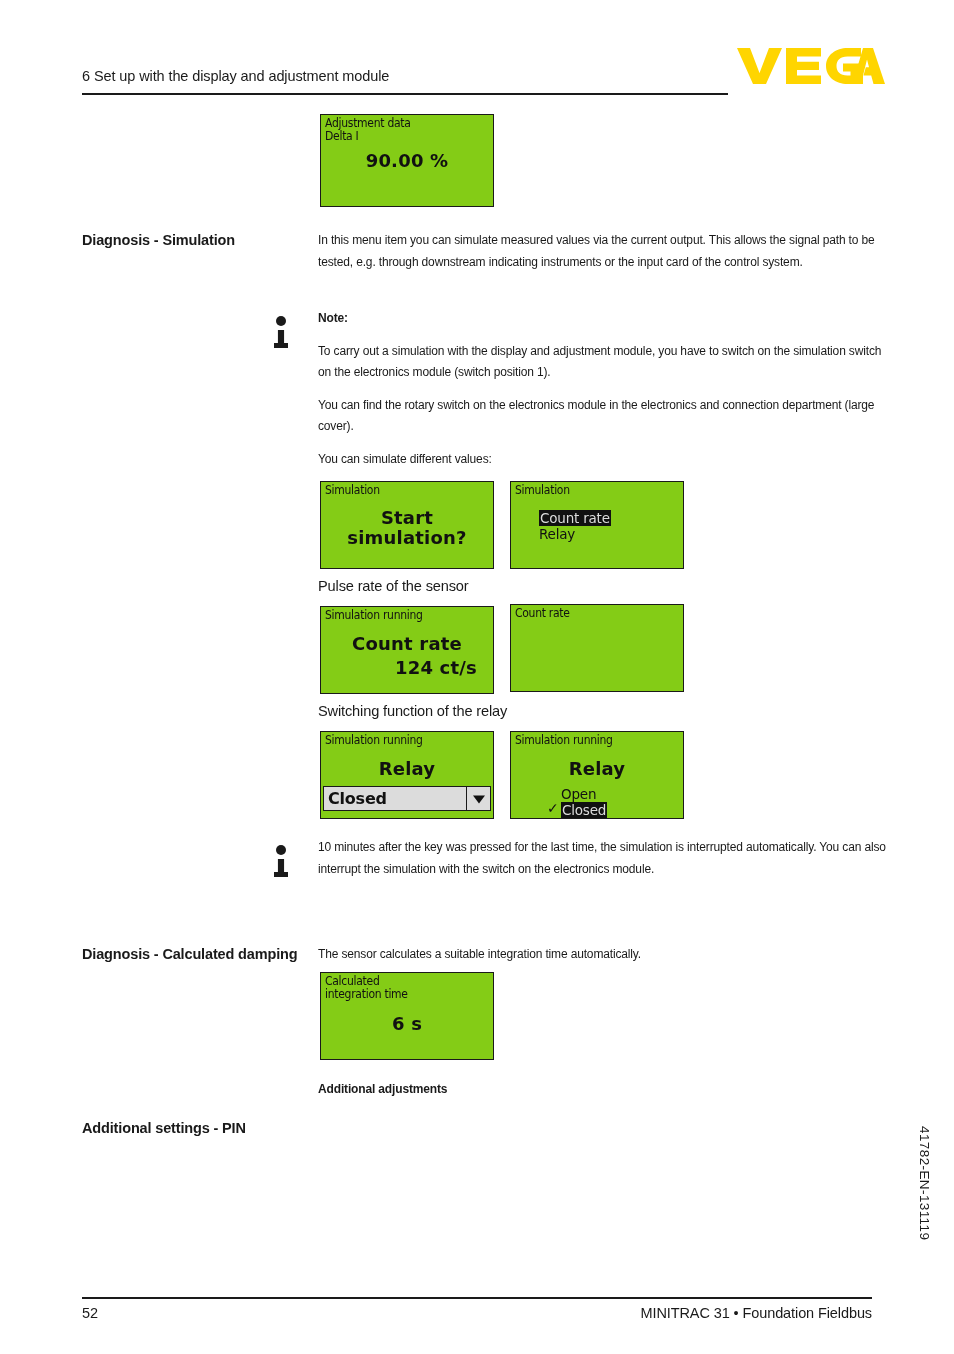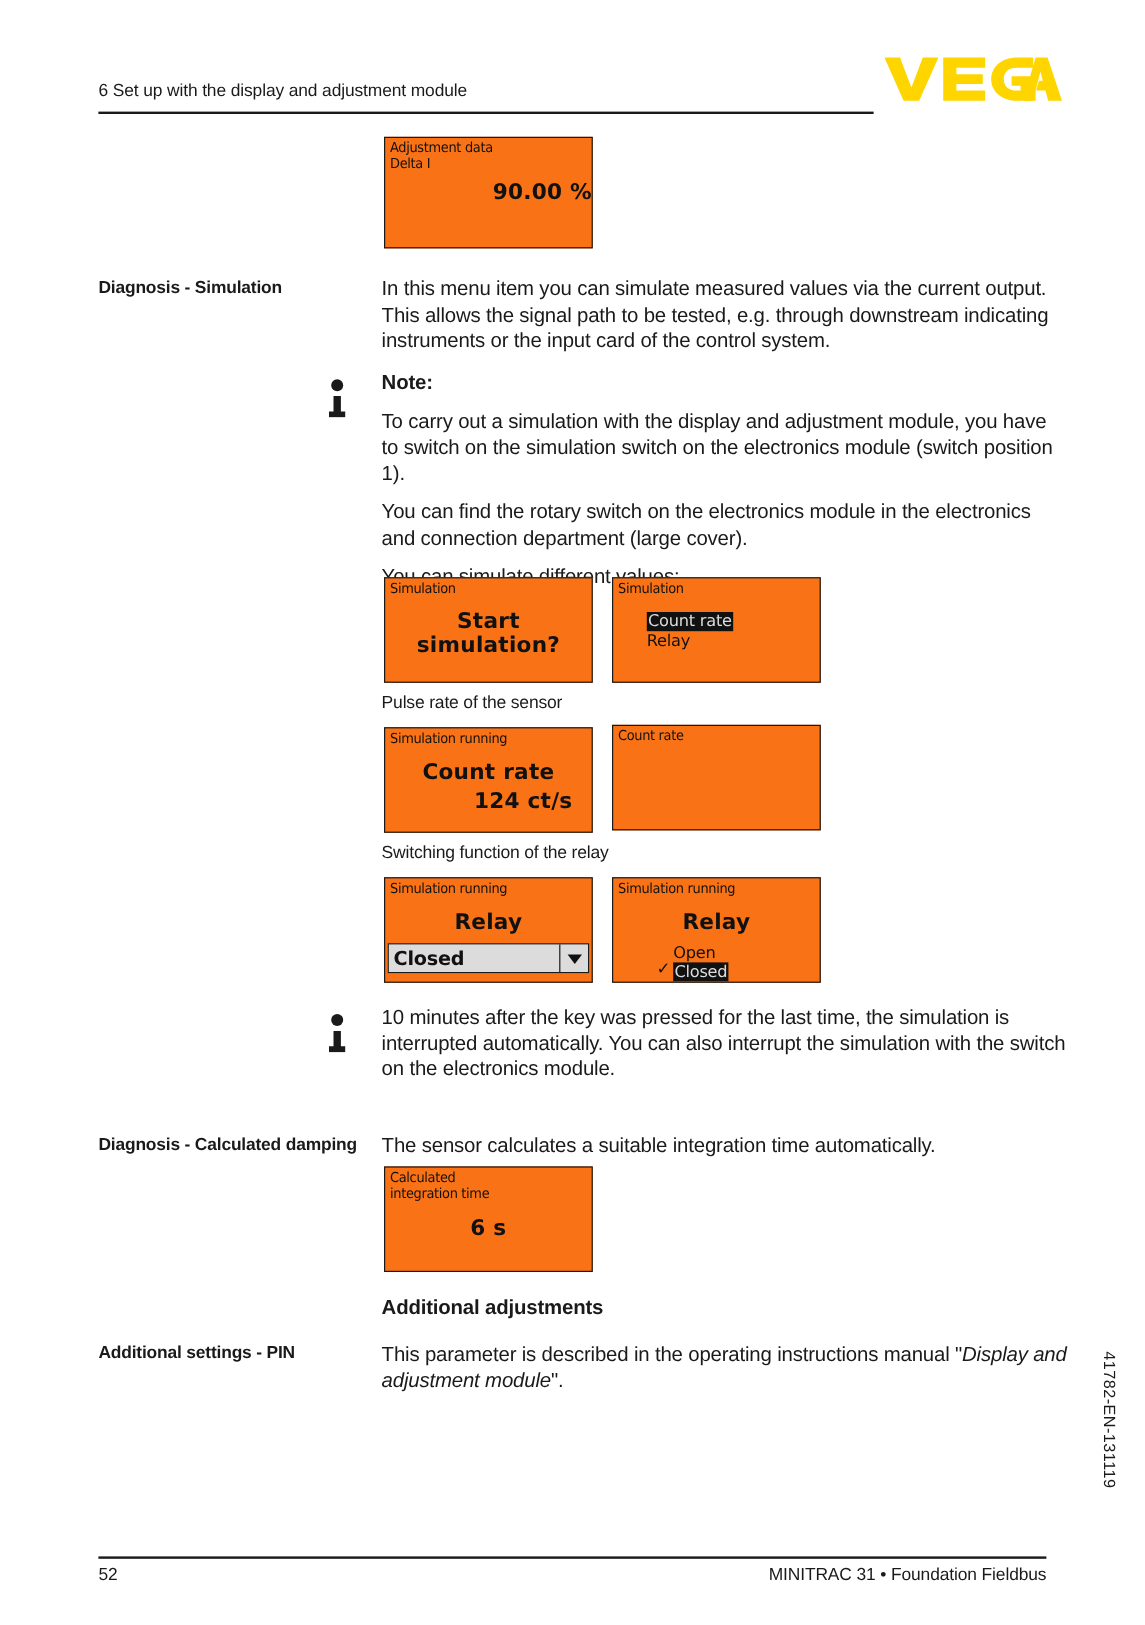--- a/index.html
+++ b/index.html
@@ -56,21 +56,21 @@
     font-size: 14.5px;
     font-weight: bold;
     line-height: 20px;
     letter-spacing: -0.15px;
     color: #1a1a1a;
   }
   .text-col {
     position: absolute;
     left: 318px;
     width: 572px;
-    font-size: 17px;
+    font-size: 12px;
     line-height: 21.5px;
     letter-spacing: -0.15px;
     color: #1a1a1a;
   }
   .text-col p { margin: 0 0 11px 0; }
   .text-col p:last-child { margin-bottom: 0; }
   .sub-head {
     font-weight: bold;
   }
   em { font-style: italic; }
@@ -93,21 +93,21 @@
     position: absolute;
     left: 2px; top: 14px;
     width: 14px; height: 18px;
     background: #1a1a1a;
     clip-path: polygon(28% 0%, 72% 0%, 72% 72%, 100% 72%, 100% 100%, 0% 100%, 0% 72%, 28% 72%);
   }
 
   
   .lcd {
     position: absolute;
-    background: #f97316;
+    background: #84cc16;
     border: 1.6px solid #1a1a1a;
     box-sizing: border-box;
     font-family: "DejaVu Sans Mono", monospace;
     color: #111111;
     overflow: hidden;
   }
   .lcd-title {
     position: absolute;
     left: 4px;
     top: 2px;
@@ -314,21 +314,21 @@
       <path d="M127 4 L140 4 L120 4 L120 4 Z"></path>
       <path d="M110.5 4 C 99 4 89 11 89 22 C 89 33 99 40 110.5 40 L 124 40 L 124 19.5 L 106 19.5 L 106 27.5 L 113.5 27.5 L 113.5 31.5 L 110.5 31.5 C 103 31.5 99.5 27.5 99.5 22 C 99.5 16.5 103 12.5 110.5 12.5 L 124 12.5 L 124 4 Z"></path>
       <polygon points="136,4 148,40 136.5,40 134.2,31.5 126.5,31.5 128.8,23.3 132,23.3 130,15.5 126,31.5 126,40 115.5,40 126,4"></polygon>
     </g>
   </svg>
 </div>
 
 <div class="lcd" style="left:320px; top:114px; width:174px; height:93px;">
   <div class="lcd-title">Adjustment data
 Delta I</div>
-  <div class="lcd-big" style="top:35px;padding-left:45px;">90.00 %</div>
+  <div class="lcd-big" style="top:35px;">90.00 %</div>
 </div>
 
 <div class="label-col" style="top:230px;">Diagnosis - Simulation</div>
 <div class="text-col" style="top:230px;">
   <p>In this menu item you can simulate measured values via the current output. This allows the signal path to be tested, e.g. through downstream indicating instruments or the input card of the control system.</p>
 </div>
 
 <div class="note-icon" style="top:316px;">
   <div class="dot"></div>
   <div class="i-body"></div>
@@ -403,20 +403,19 @@
 <div class="lcd" style="left:320px; top:972px; width:174px; height:88px;">
   <div class="lcd-title">Calculated
 integration time</div>
   <div class="lcd-big" style="top:40px;">6 s</div>
 </div>
 
 <div class="text-col sub-head" style="top:1079px; font-weight:bold;">Additional adjustments</div>
 
 <div class="label-col" style="top:1118px;">Additional settings - PIN</div>
 <div class="text-col" style="top:1118px;">
-  <p><span>This parameter is described in the operating instructions manual "</span><em>Display and adjustment module</em><span>".</span></p>
 </div>
 
 <div class="doc-number">41782-EN-131119</div>
 
 <div class="footer-rule"></div>
 <div class="footer-page">52</div>
 <div class="footer-doc">MINITRAC 31 • Foundation Fieldbus</div>
 
 </body></html>

